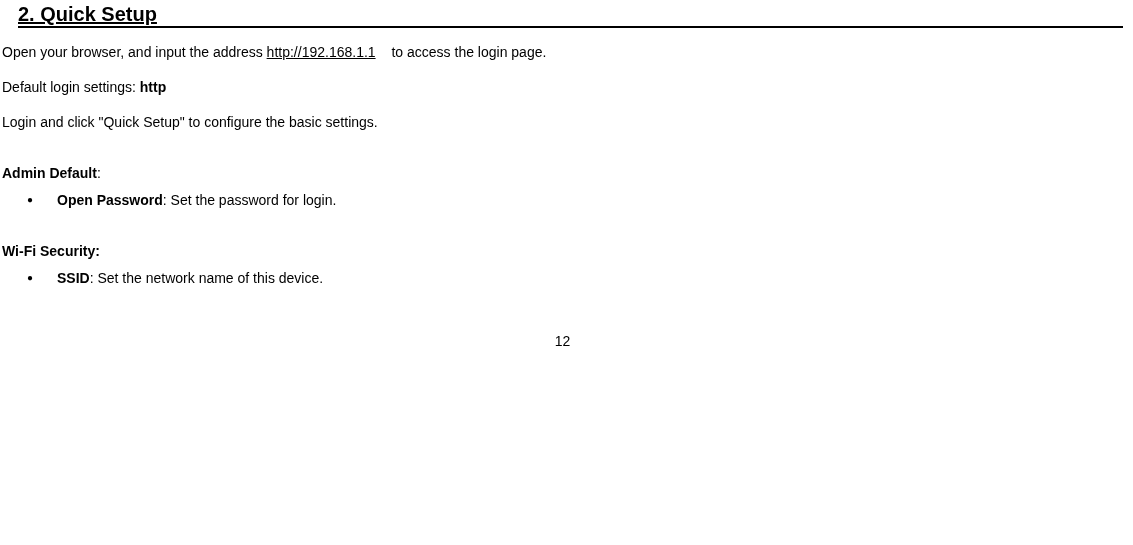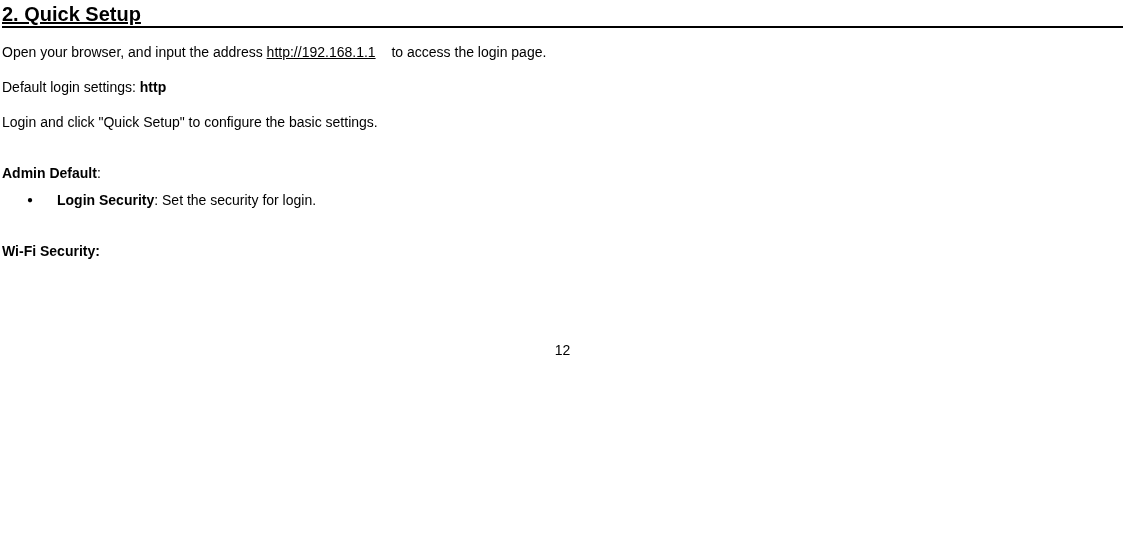--- a/index.html
+++ b/index.html
@@ -9,20 +9,21 @@
       padding: 3px 10px 10px 2px;
       width: 1133px;
       box-sizing: border-box;
       color: #000;
     }
     .title-line {
       display: flex;
       align-items: flex-end;
       border-bottom: 2px solid #000;
       margin-bottom: 14px;
+      margin-left: 16px;
     }
     .title {
       font-weight: bold;
       font-size: 20px;
       text-decoration: underline;
       padding-bottom: 0;
     }
     .title-fill {
       flex: 1;
     }
@@ -59,21 +60,21 @@
     .section-label {
       font-weight: bold;
       margin-top: 30px;
       margin-bottom: 6px;
     }
     .section-label-colon {
       font-weight: normal;
     }
     .page-number {
       text-align: center;
-      margin-top: 80px;
+      margin-top: 44px;
       font-size: 14px;
     }
     .spacer {
       display: inline-block;
       width: 12px;
     }
   </style>
 </head>
 <body>
 
@@ -92,22 +93,25 @@
 </p>
 
 <p>Login and click "Quick Setup" to configure the basic settings.</p>
 
 <p class="section-label">
   <span class="bold">Admin Default</span><span class="section-label-colon">:</span>
 </p>
 
 <ul>
   <li>
-    <span class="bold">Login Security</span><span>: Set the security for login.</span>
+    <span class="bold">Open Password</span><span>: Set the password for login.</span>
   </li>
 </ul>
 
 <p class="section-label bold">Wi-Fi Security:</p>
 
 <ul>
+  <li>
+    <span class="bold">SSID</span><span>: Set the network name of this device.</span>
+  </li>
 </ul>
 
 <div class="page-number">12</div>
 
 </body></html>

